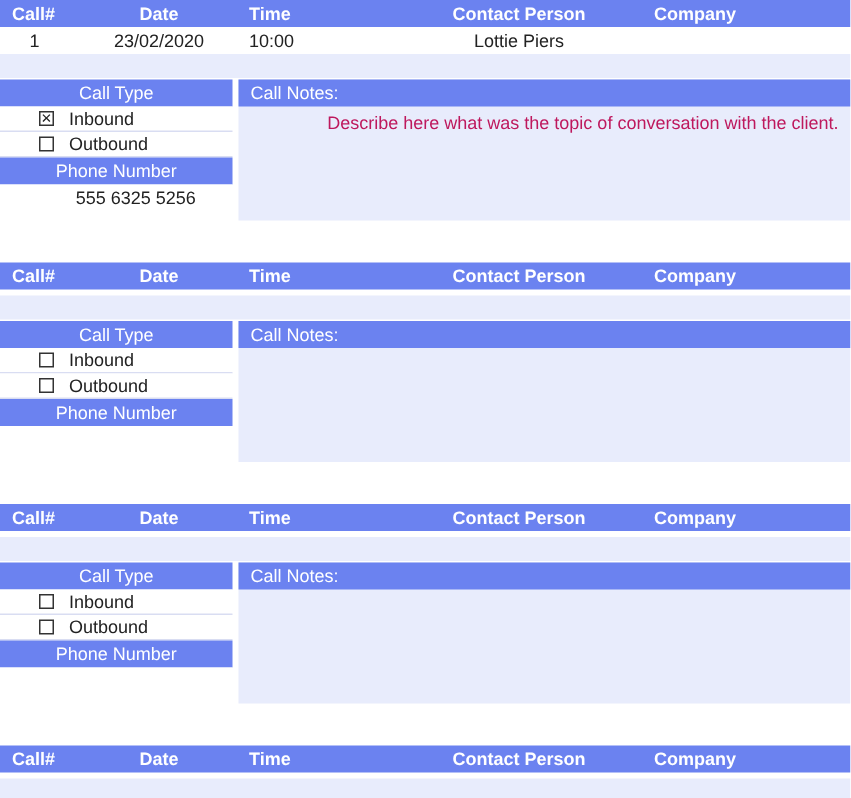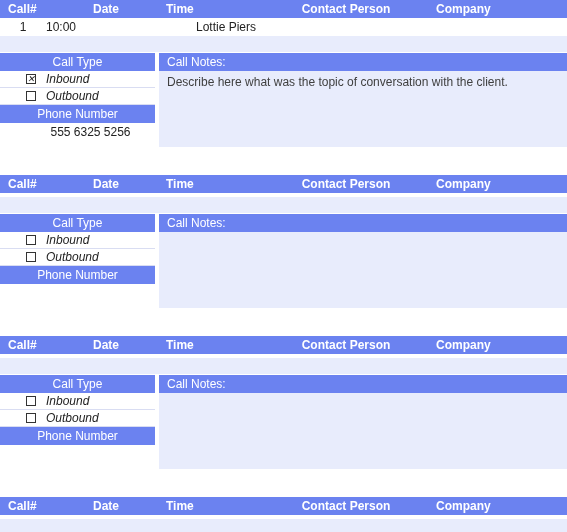--- a/index.html
+++ b/index.html
@@ -64,21 +64,20 @@
     text-align: left;
     padding-left: 8px;
   }
   .check-row {
     display: flex;
     align-items: center;
     padding: 1px 0 1px 26px;
     font-size: 12px;
     border-bottom: 1px solid #d9ddf2;
     background: #fff;
-    font-style: italic;
   }
   .cbox {
     width: 10px;
     height: 10px;
     border: 1px solid #333;
     display: inline-flex;
     align-items: center;
     justify-content: center;
     margin-right: 10px;
     font-size: 9px;
@@ -94,38 +93,40 @@
   .val-row {
     padding: 2px 0 2px 26px;
     font-size: 12px;
     background: #fff;
     min-height: 18px;
     text-align: center;
   }
   .notes-body {
     padding: 4px 8px 4px 8px;
     font-size: 12px;
-    color: #404040;
+    color: #be185d;
     min-height: 56px;
+    text-align: right;
   }
 </style>
 </head>
 <body>
 
 <div id="mount">
     <div class="record">
       <div class="hdr-main">
         <div class="col-call">Call#</div>
         <div class="col-date">Date</div>
         <div class="col-time">Time</div>
         <div class="col-contact">Contact Person</div>
         <div class="col-company">Company</div>
       </div>
       <div class="row-main">
         <div class="col-call">1</div>
+        <div class="col-date">23/02/2020</div>
         <div class="col-time">10:00</div>
         <div class="col-contact">Lottie Piers</div>
       </div>
       <div class="lightrow"></div>
       <div class="body">
         <div class="left">
           <div class="section-hdr">Call Type</div>
           <div class="check-row">
             <span class="cbox checked"></span>
             <span>Inbound</span>

